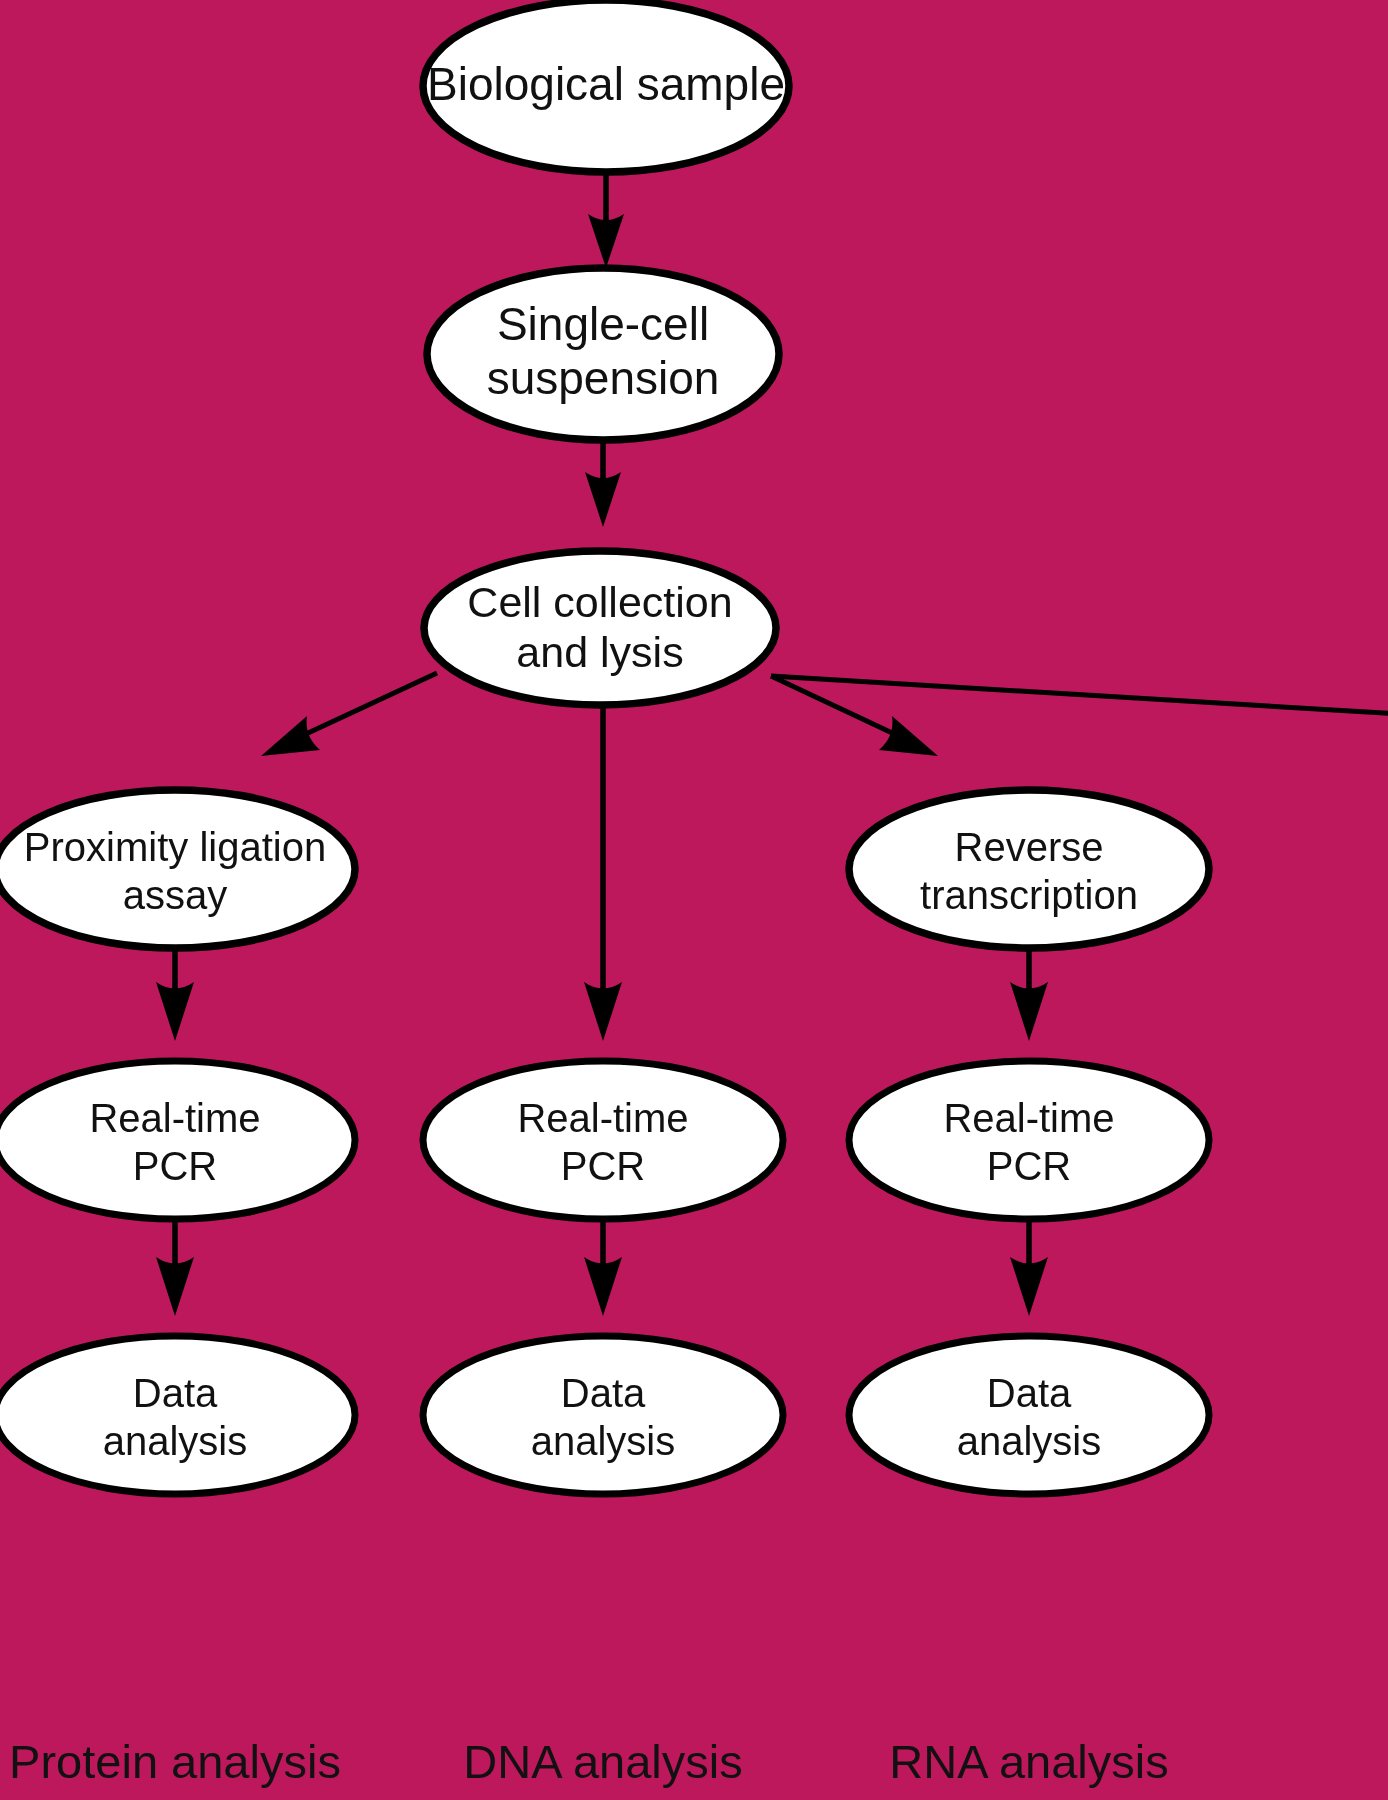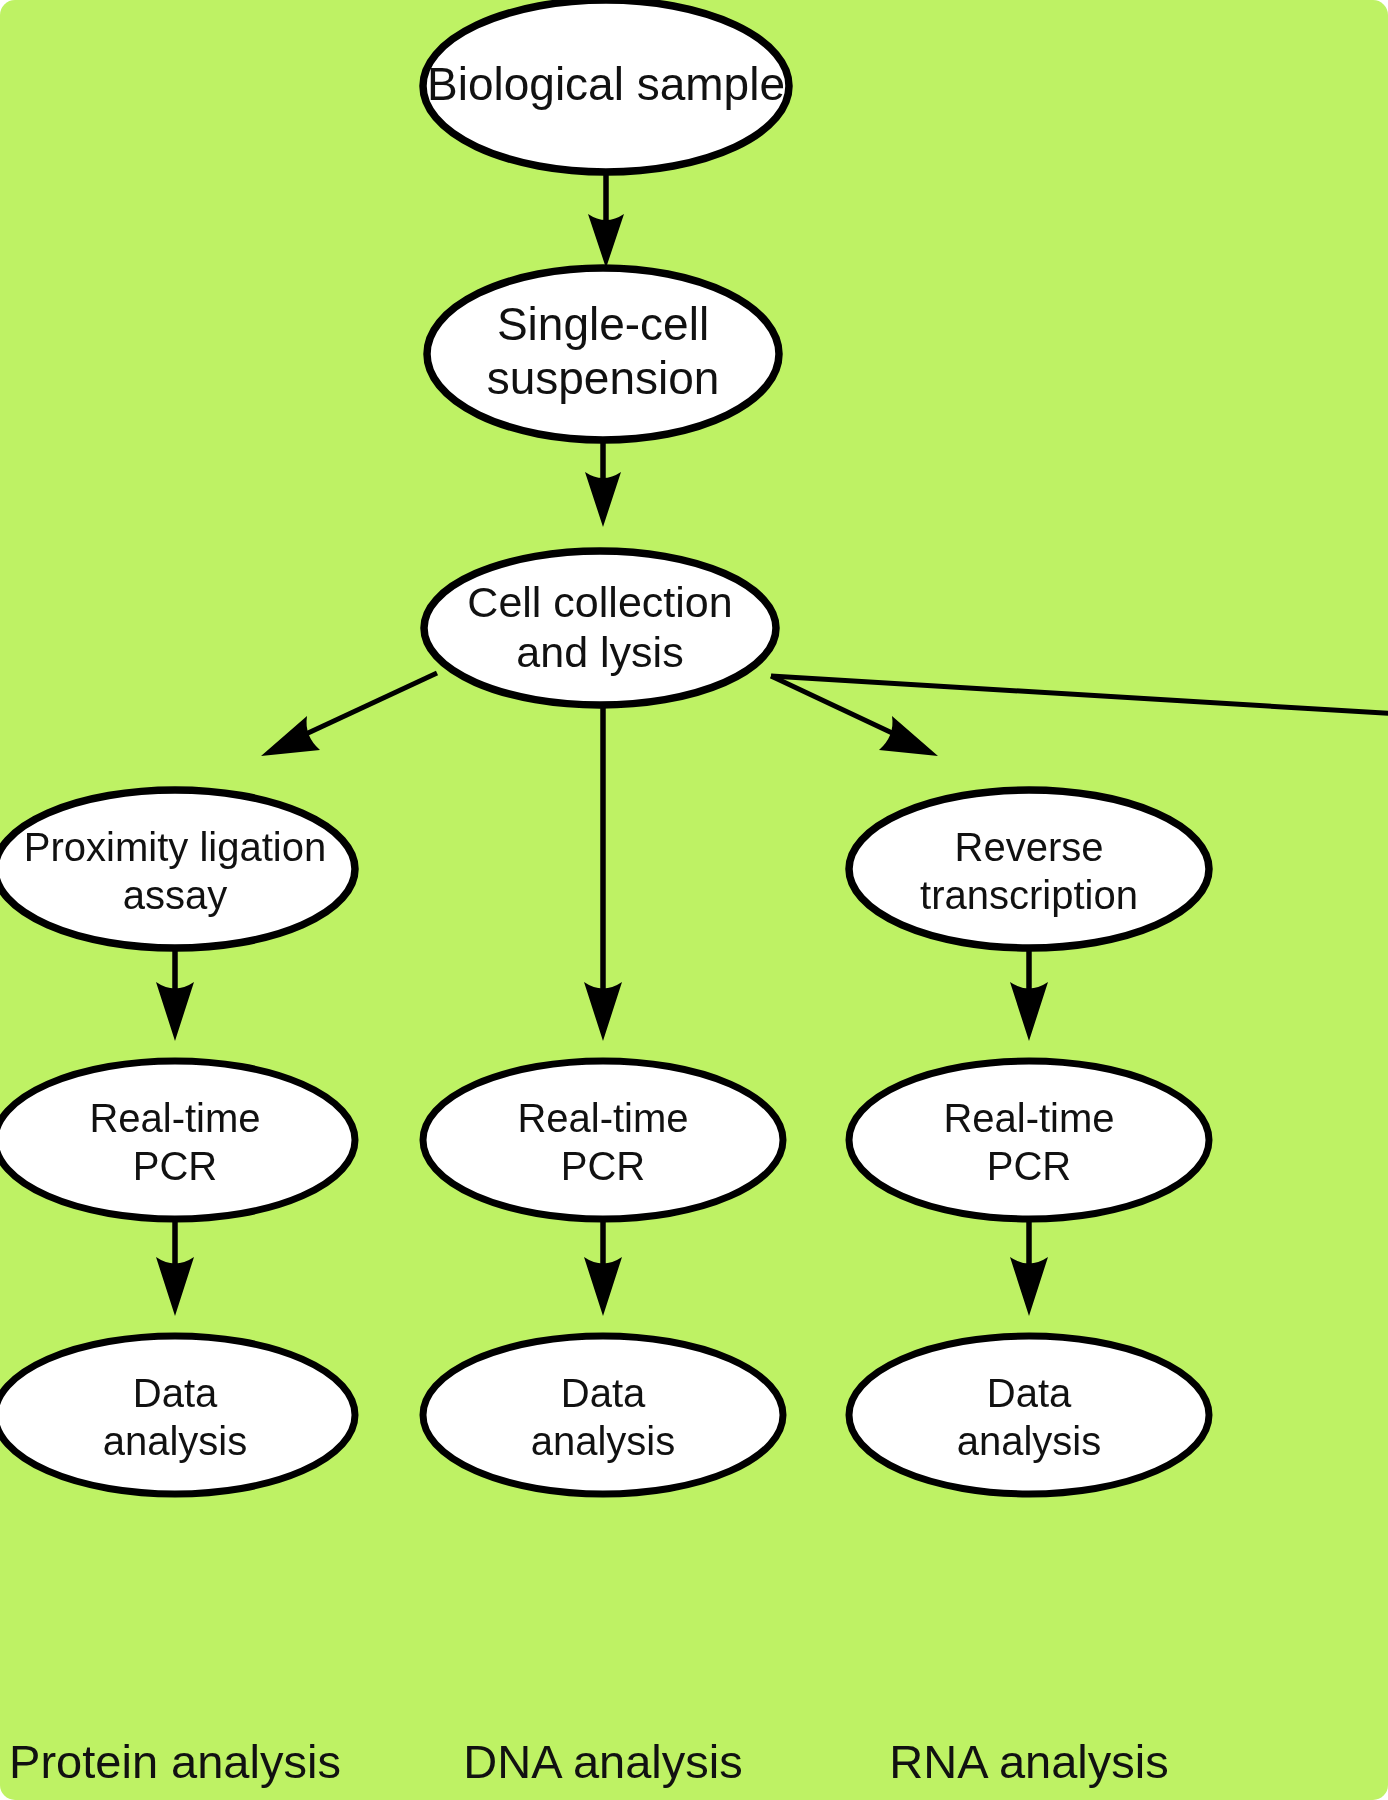--- a/index.html
+++ b/index.html
@@ -9,23 +9,22 @@
     background: #ffffff;
   }
   body {
     font-family: "Liberation Sans", sans-serif;
     color: #000000;
   }
   #stage {
     position: relative;
     width: 1388px;
     height: 1800px;
-    background: #bef264;
+    background: #be185d;
     overflow: hidden;
-    border-radius: 15px;
   }
   #flow-svg {
     position: absolute;
     left: 0;
     top: 0;
     width: 1388px;
     height: 1800px;
     display: block;
   }
   .node-ellipse {

